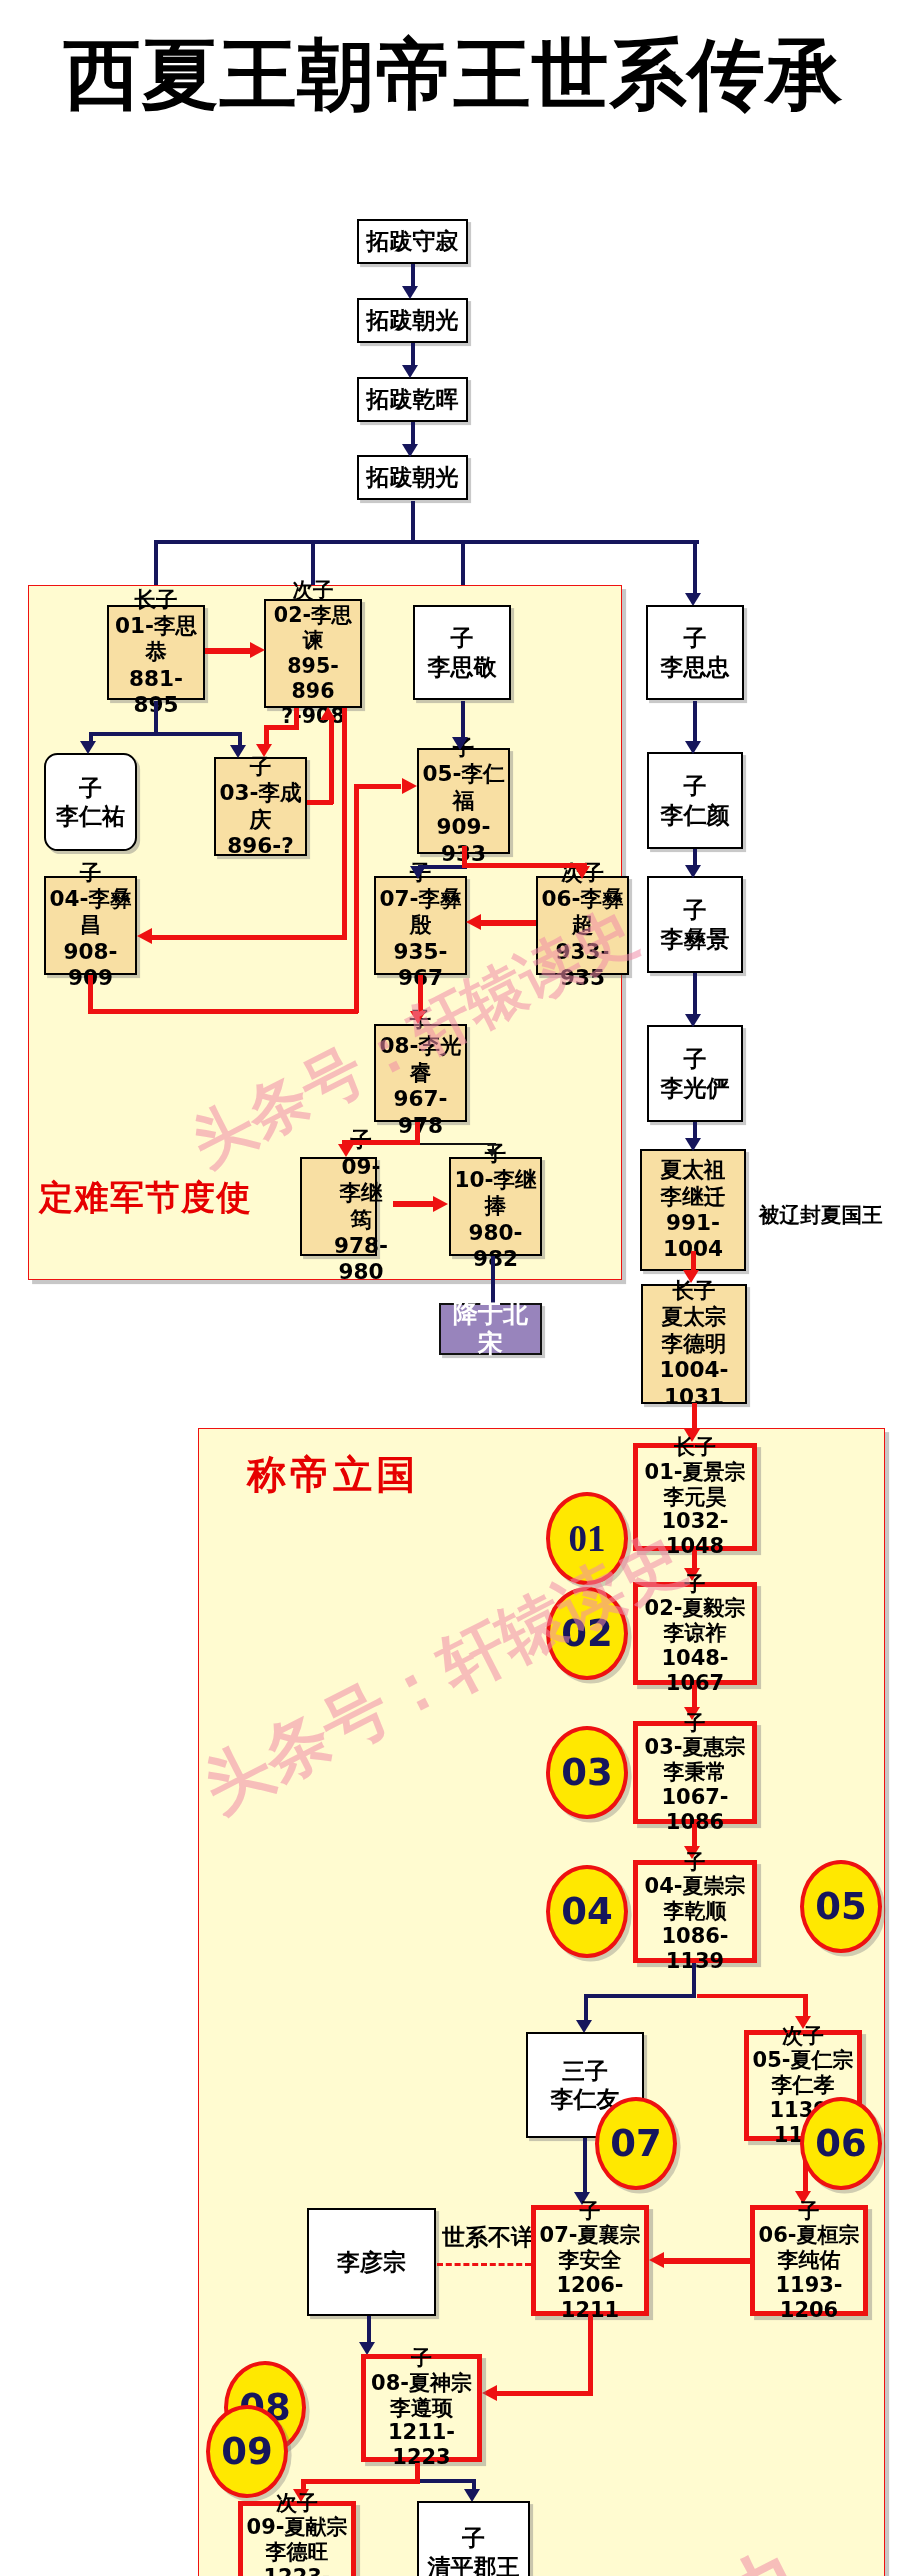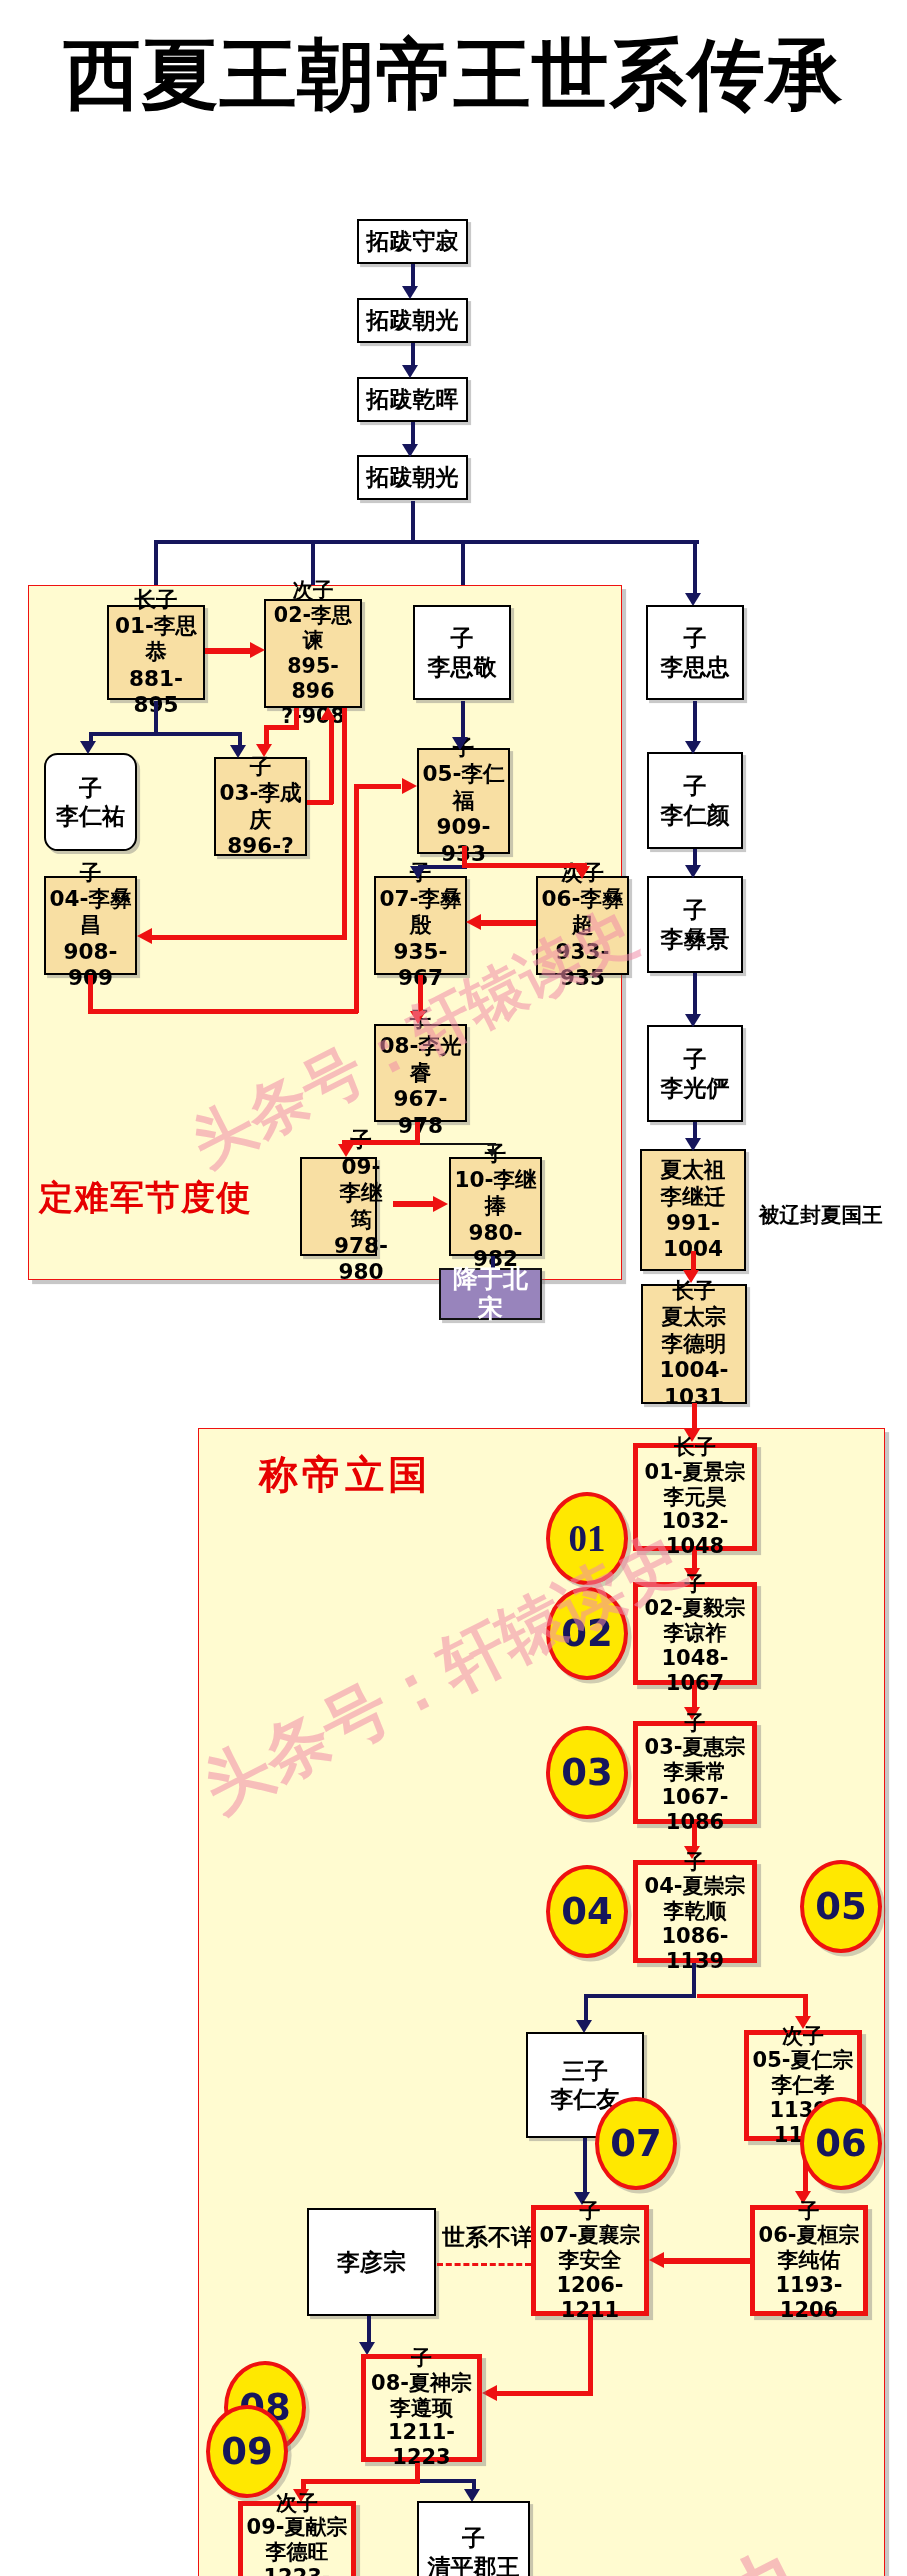--- a/index.html
+++ b/index.html
@@ -154,24 +154,24 @@
   <div class="ah ad" style="left:685px;top:865px;"></div>
   <div class="ln nav" style="left:693px;top:973px;width:3.6px;height:41px;"></div>
   <div class="ah ad" style="left:685px;top:1014px;"></div>
   <div class="ln nav" style="left:693px;top:1122px;width:3.6px;height:15.5px;"></div>
   <div class="ah ad" style="left:685px;top:1138px;"></div>
   <div class="ln red" style="left:691px;top:1251px;width:4.6px;height:20.6px;"></div>
   <div class="ah ad r" style="left:683px;top:1270px;"></div>
 
   <div class="ln nav" style="left:491px;top:1256px;width:4.1px;height:49px;"></div>
   <div class="ah ad" style="left:483px;top:1305px;"></div>
-  <div class="box pbox" style="left:439px;top:1268px;width:103px;height:52px;">降于北宋</div>
+  <div class="box pbox" style="left:439px;top:1303px;width:103px;height:52px;">降于北宋</div>
 
   <div class="region" style="left:198px;top:1428px;width:685px;height:1300px;"></div>
-  <div class="rlabel" style="left:259px;top:1448px;font-size:39px;letter-spacing:4.1px;">称帝立国</div>
+  <div class="rlabel" style="left:247px;top:1448px;font-size:39px;letter-spacing:4.1px;">称帝立国</div>
 
   <div class="ln red" style="left:692px;top:1403px;width:4.6px;height:27px;"></div>
   <div class="ah ad r" style="left:684px;top:1429px;"></div>
   <div class="box rbox" style="left:633px;top:1443px;width:124px;height:108px;">长子<br>01-夏景宗<br>李元昊1032-<br>1048</div>
   <div class="circ" style="left:546px;top:1492px;font-family:Liberation Serif, serif;">01</div>
   <div class="ln red" style="left:692px;top:1551px;width:4.6px;height:18.5px;"></div>
   <div class="ah ad r" style="left:684px;top:1568px;"></div>
   <div class="box rbox" style="left:633px;top:1582px;width:124px;height:103px;">子<br>02-夏毅宗<br>李谅祚<br>1048-1067</div>
   <div class="circ" style="left:546px;top:1587px;">02</div>
   <div class="ln red" style="left:692px;top:1685px;width:4.6px;height:24px;"></div>

